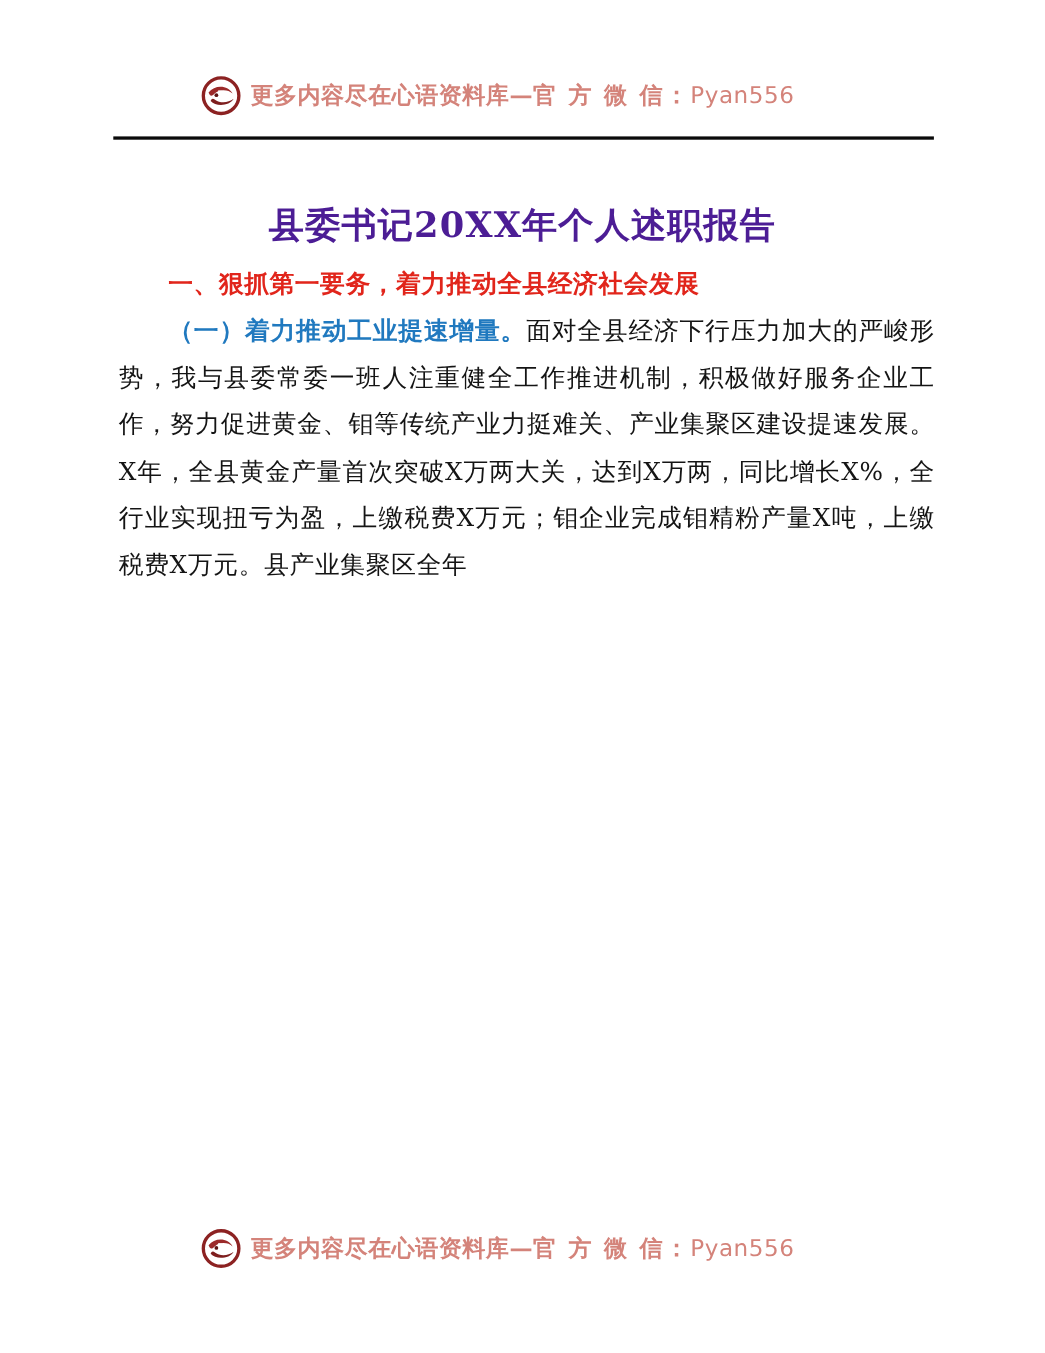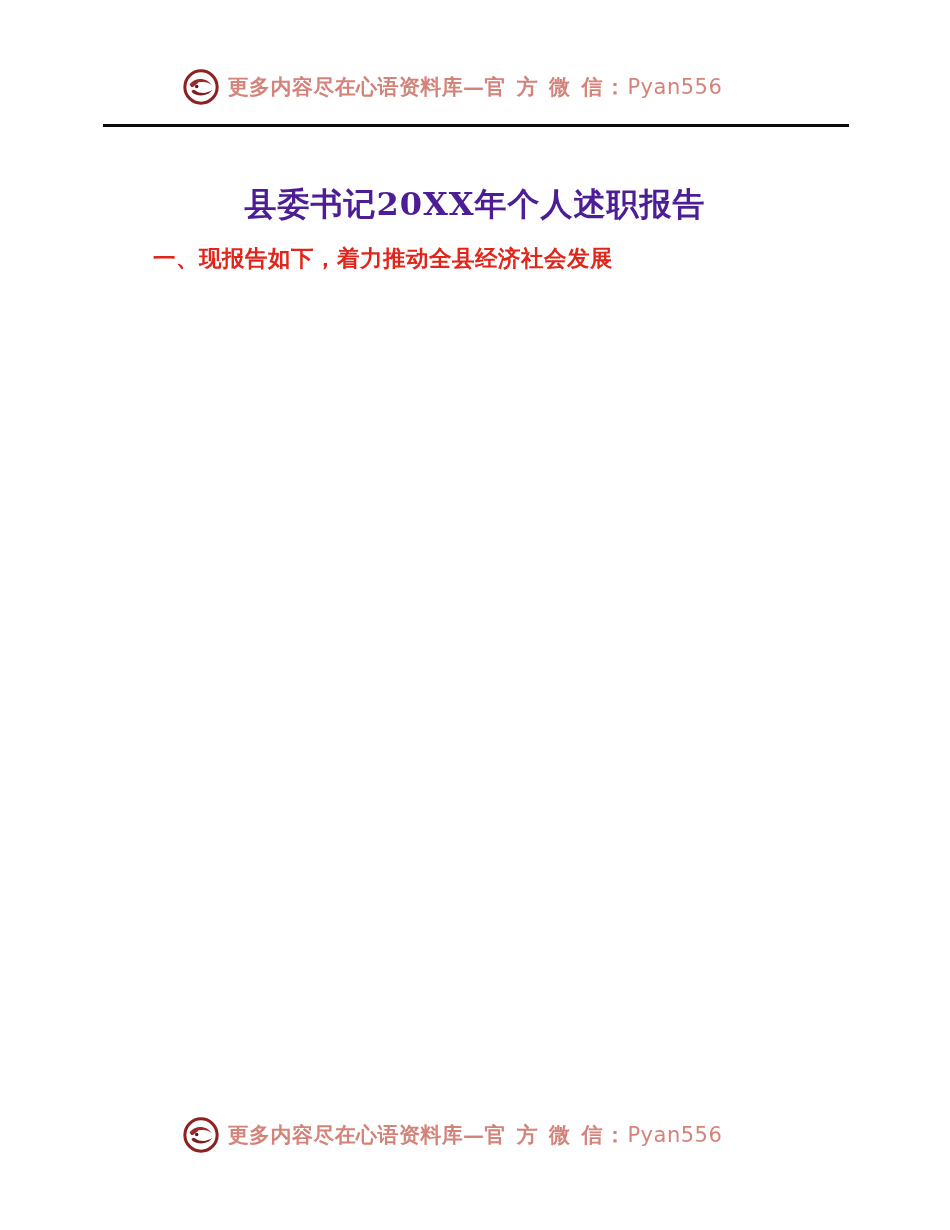--- a/index.html
+++ b/index.html
@@ -141,23 +141,24 @@
     <span class="wm-text"><span>更多内容尽在心语资料库</span><span>—</span><span class="wm-mid">官 方 微 信：</span><span class="wm-id">Pyan556</span></span>
   </div>
 
   <div class="rule"></div>
 
   <h1 class="doc-title">县委书记20XX年个人述职报告</h1>
 
   <div class="body-block">
 
 
-    <h2 class="heading-red">一、现报告如下，着力推动全县经济社会发展</h2>
+    <h2 class="heading-red">一、狠抓第一要务，着力推动全县经济社会发展</h2>
 
 
+    <p class="para"><span class="sub-blue">（一）着力推动工业提速增量。</span><span>面对全县经济下行压力加大的严峻形势，我与县委常委一班人注重健全工作推进机制，积极做好服务企业工作，努力促进黄金、钼等传统产业力挺难关、产业集聚区建设提速发展。X年，全县黄金产量首次突破X万两大关，达到X万两，同比增长X%，全行业实现扭亏为盈，上缴税费X万元；钼企业完成钼精粉产量X吨，上缴税费X万元。县产业集聚区全年</span></p>
 
   </div>
 
   <div class="watermark bottom">
     <span class="wm-logo">
       <svg viewBox="0 0 40 40" xmlns="http://www.w3.org/2000/svg">
         <circle cx="20" cy="20" r="17" fill="none" stroke="#8c2222" stroke-width="3.2"></circle>
         <path d="M8 17 C14 9, 27 10, 31 18 C27 14, 19 13.5, 14.5 17.5 C11.5 20, 10 22, 8 17 Z" fill="#9b2a2a"></path>
         <path d="M10 25 C15 31, 28 30, 32 23 C27 27, 19 27.5, 14.5 24 C12 22.2, 11 22.5, 10 25 Z" fill="#7e1f1f"></path>
         <path d="M17 15 C22 14, 26 17, 26.5 21 C24 18, 20 17, 17 18 Z" fill="#ffffff" opacity="0.85"></path>

